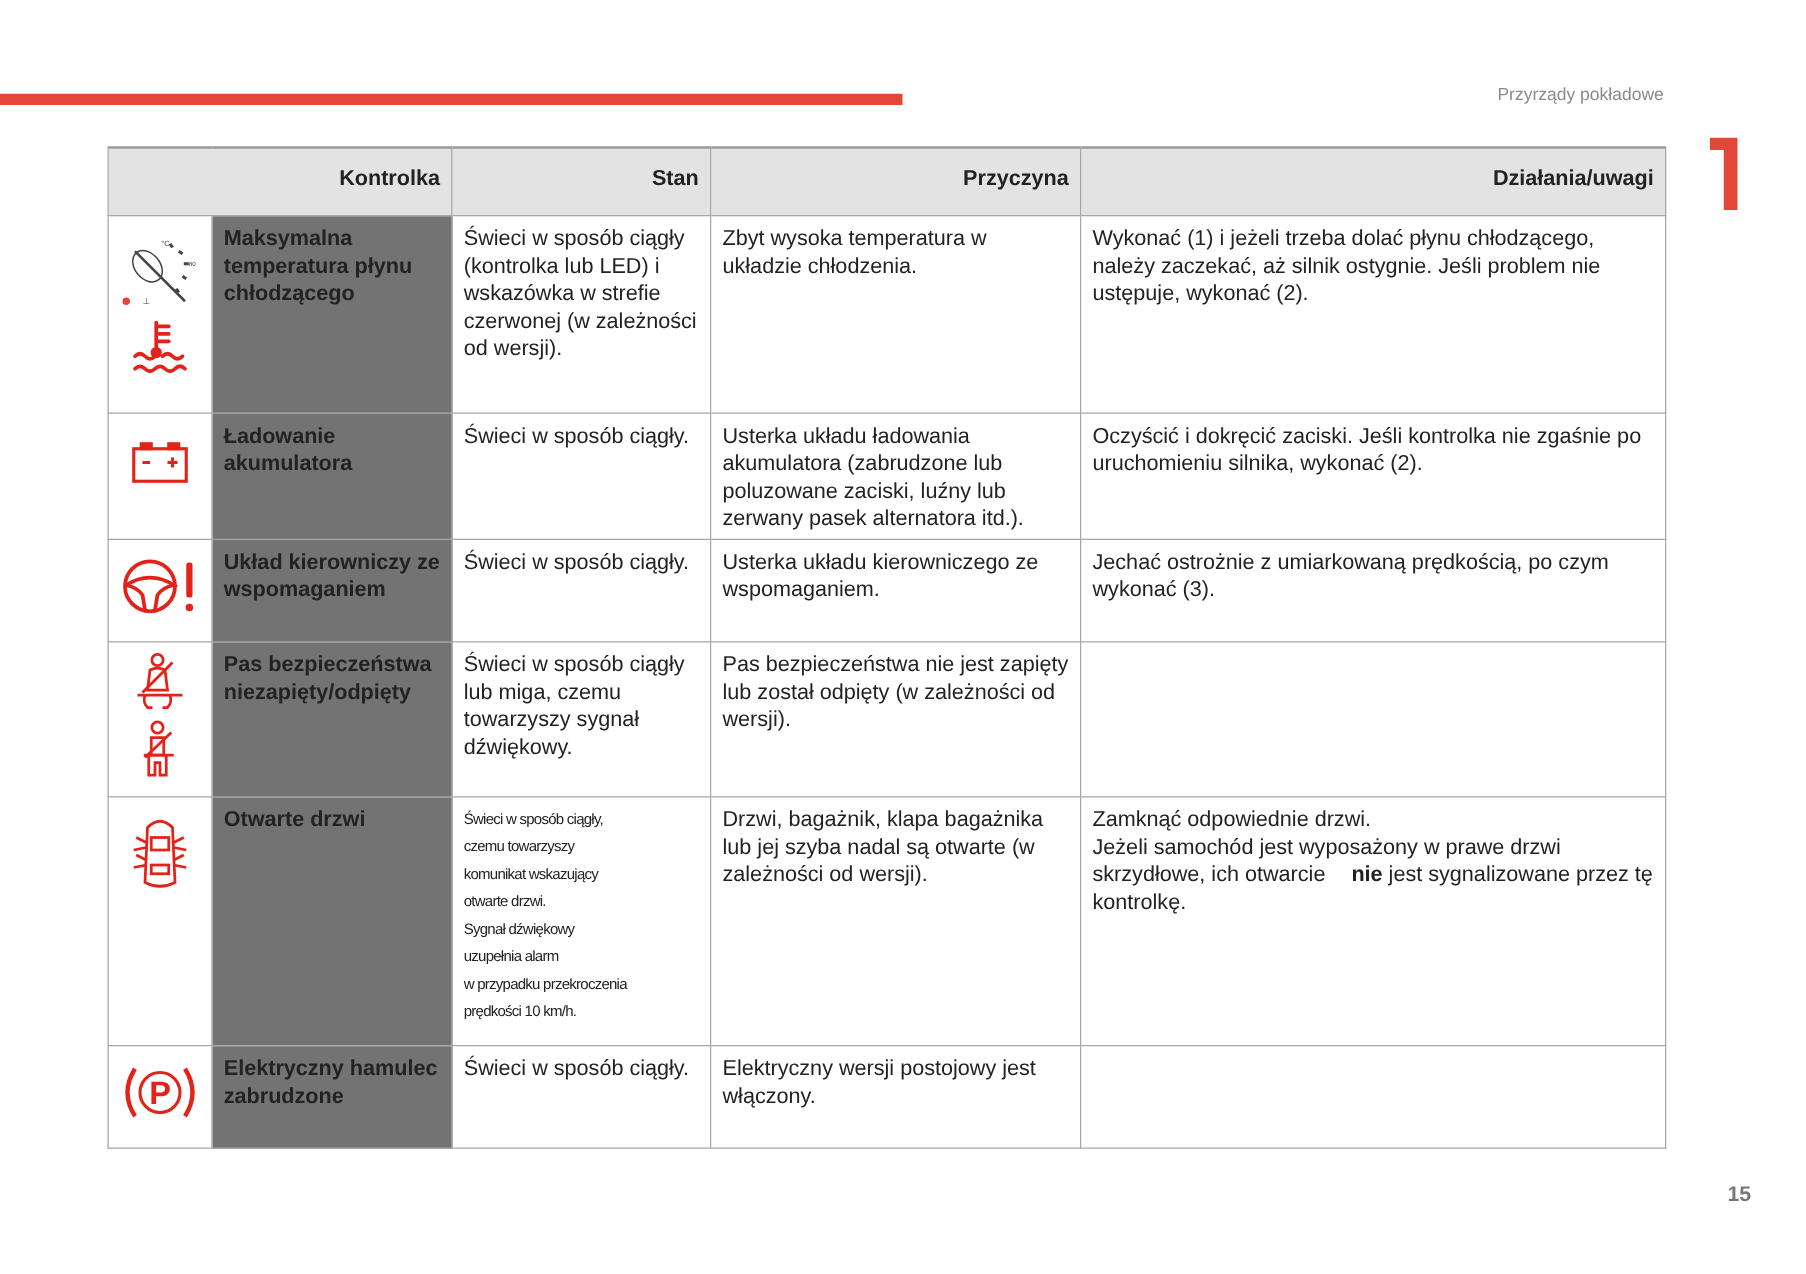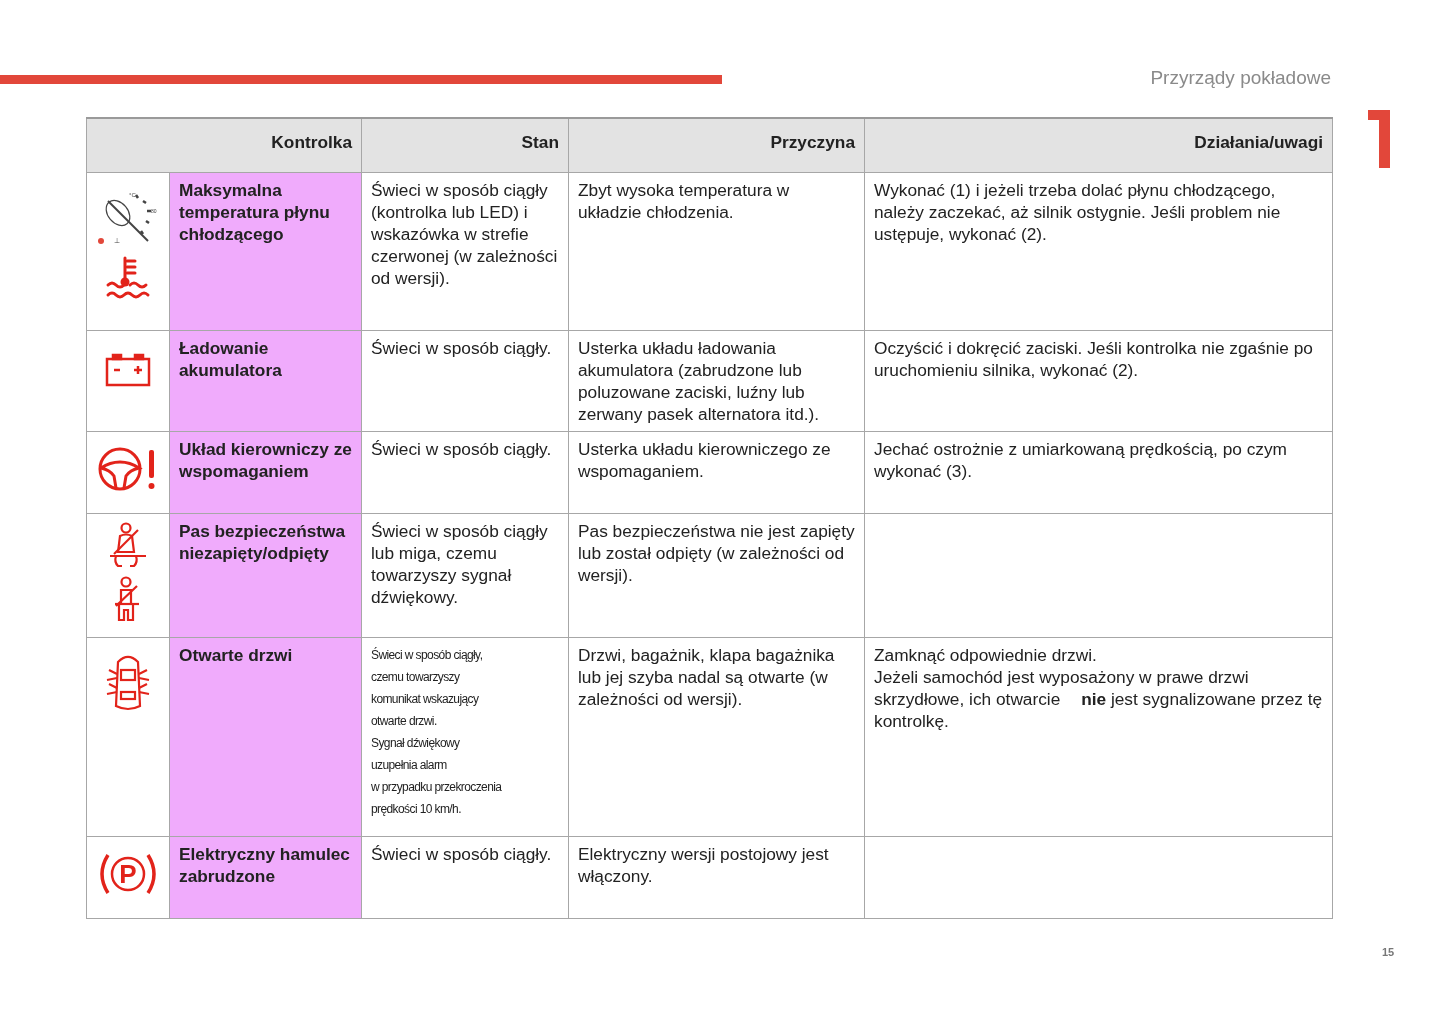--- a/index.html
+++ b/index.html
@@ -1,25 +1,25 @@
 <!DOCTYPE html>
 <html><head>
 <meta charset="utf-8">
 <style>
   html,body{margin:0;padding:0;background:#fff;}
   body{width:1445px;height:1019px;position:relative;overflow:hidden;font-family:"Liberation Sans",sans-serif;color:#222;}
   .topbar{position:absolute;left:0;top:75px;width:722px;height:9px;background:#e2473a;}
-  .section-title{position:absolute;right:114px;top:67px;font-size:19px;color:#8a8a8a;}
+  .section-title{position:absolute;right:114px;top:67px;font-size:14px;color:#8a8a8a;}
   .chapter-num{position:absolute;left:1368px;top:110px;width:26px;height:58px;}
-  .page-num{position:absolute;left:1382px;top:946px;font-size:11px;font-weight:bold;color:#777;}
+  .page-num{position:absolute;left:1382px;top:946px;font-size:17px;font-weight:bold;color:#777;}
   table{position:absolute;left:86px;top:117px;width:1246px;border-collapse:collapse;table-layout:fixed;}
   th,td{border:1.5px solid #a7a7a7;vertical-align:top;font-size:17.3px;line-height:22px;padding:6px 9px 6px 9px;}
   th{background:#e3e3e3;text-align:right;font-weight:bold;height:35px;padding-top:12px;border-top:2px solid #9a9a9a;}
   td.icon-cell{padding:0;text-align:center;vertical-align:top;}
-  td.name-cell{background:#f0abfc;font-weight:bold;}
+  td.name-cell{background:#737373;font-weight:bold;}
   td.narrow{font-family:"Liberation Sans",sans-serif;font-size:12px;letter-spacing:-0.6px;transform-origin:left;}
   .narrow span{display:block;}
   .ico{display:block;margin:0 auto;}
   b.bold{font-weight:bold;margin-left:16px;}
 </style>
 </head>
 <body>
 
 <div class="topbar"></div>
 <div class="section-title">Przyrządy pokładowe</div>

